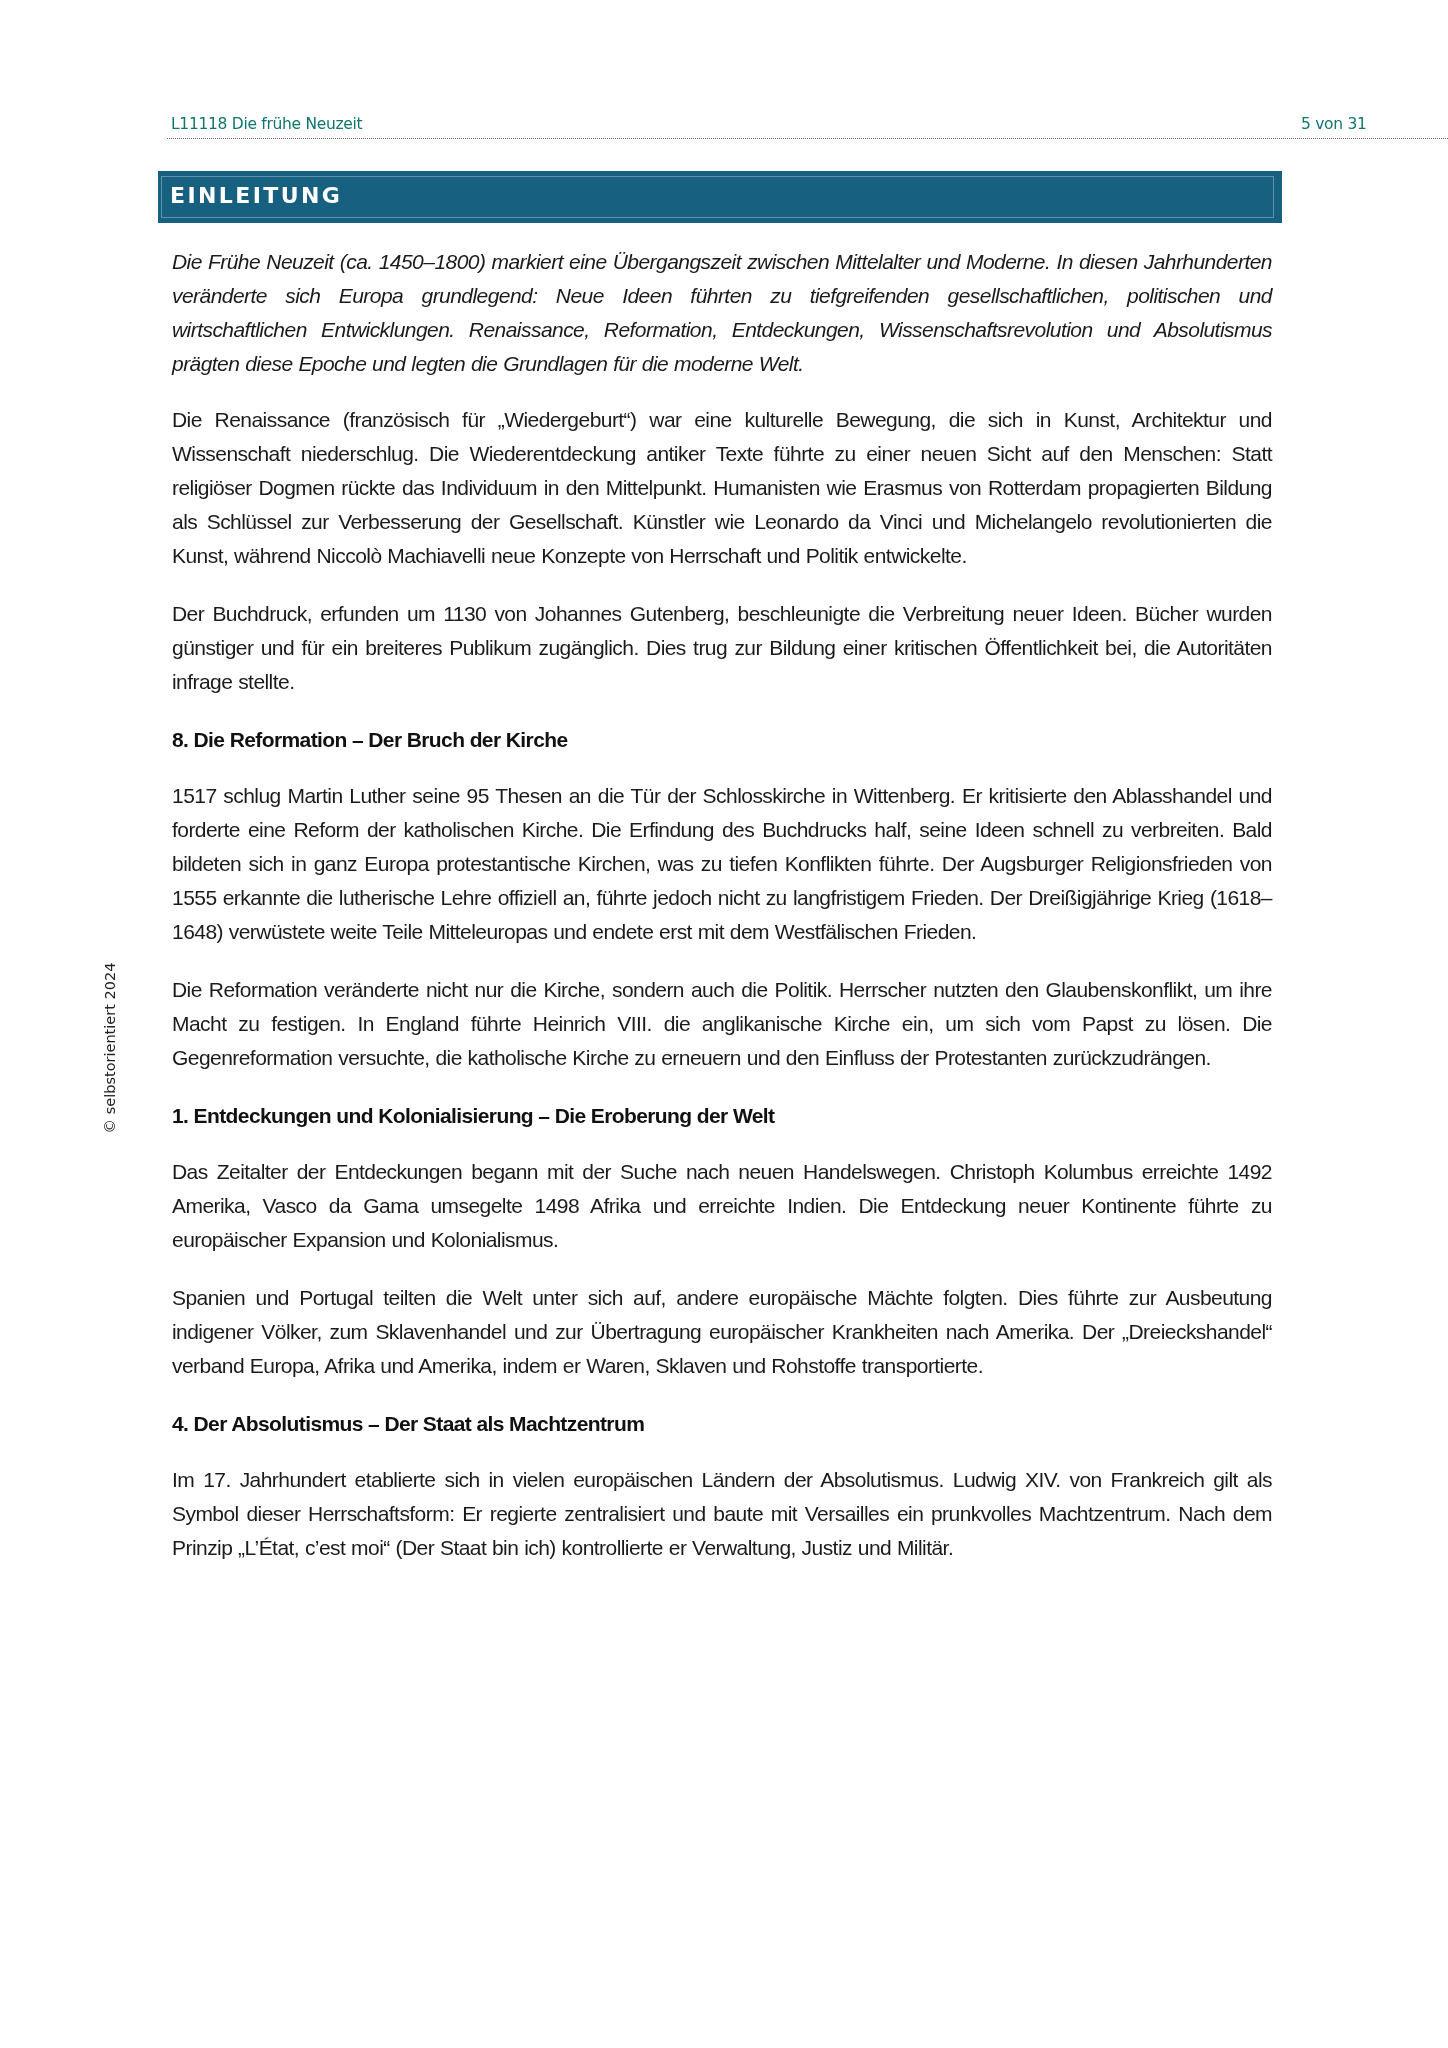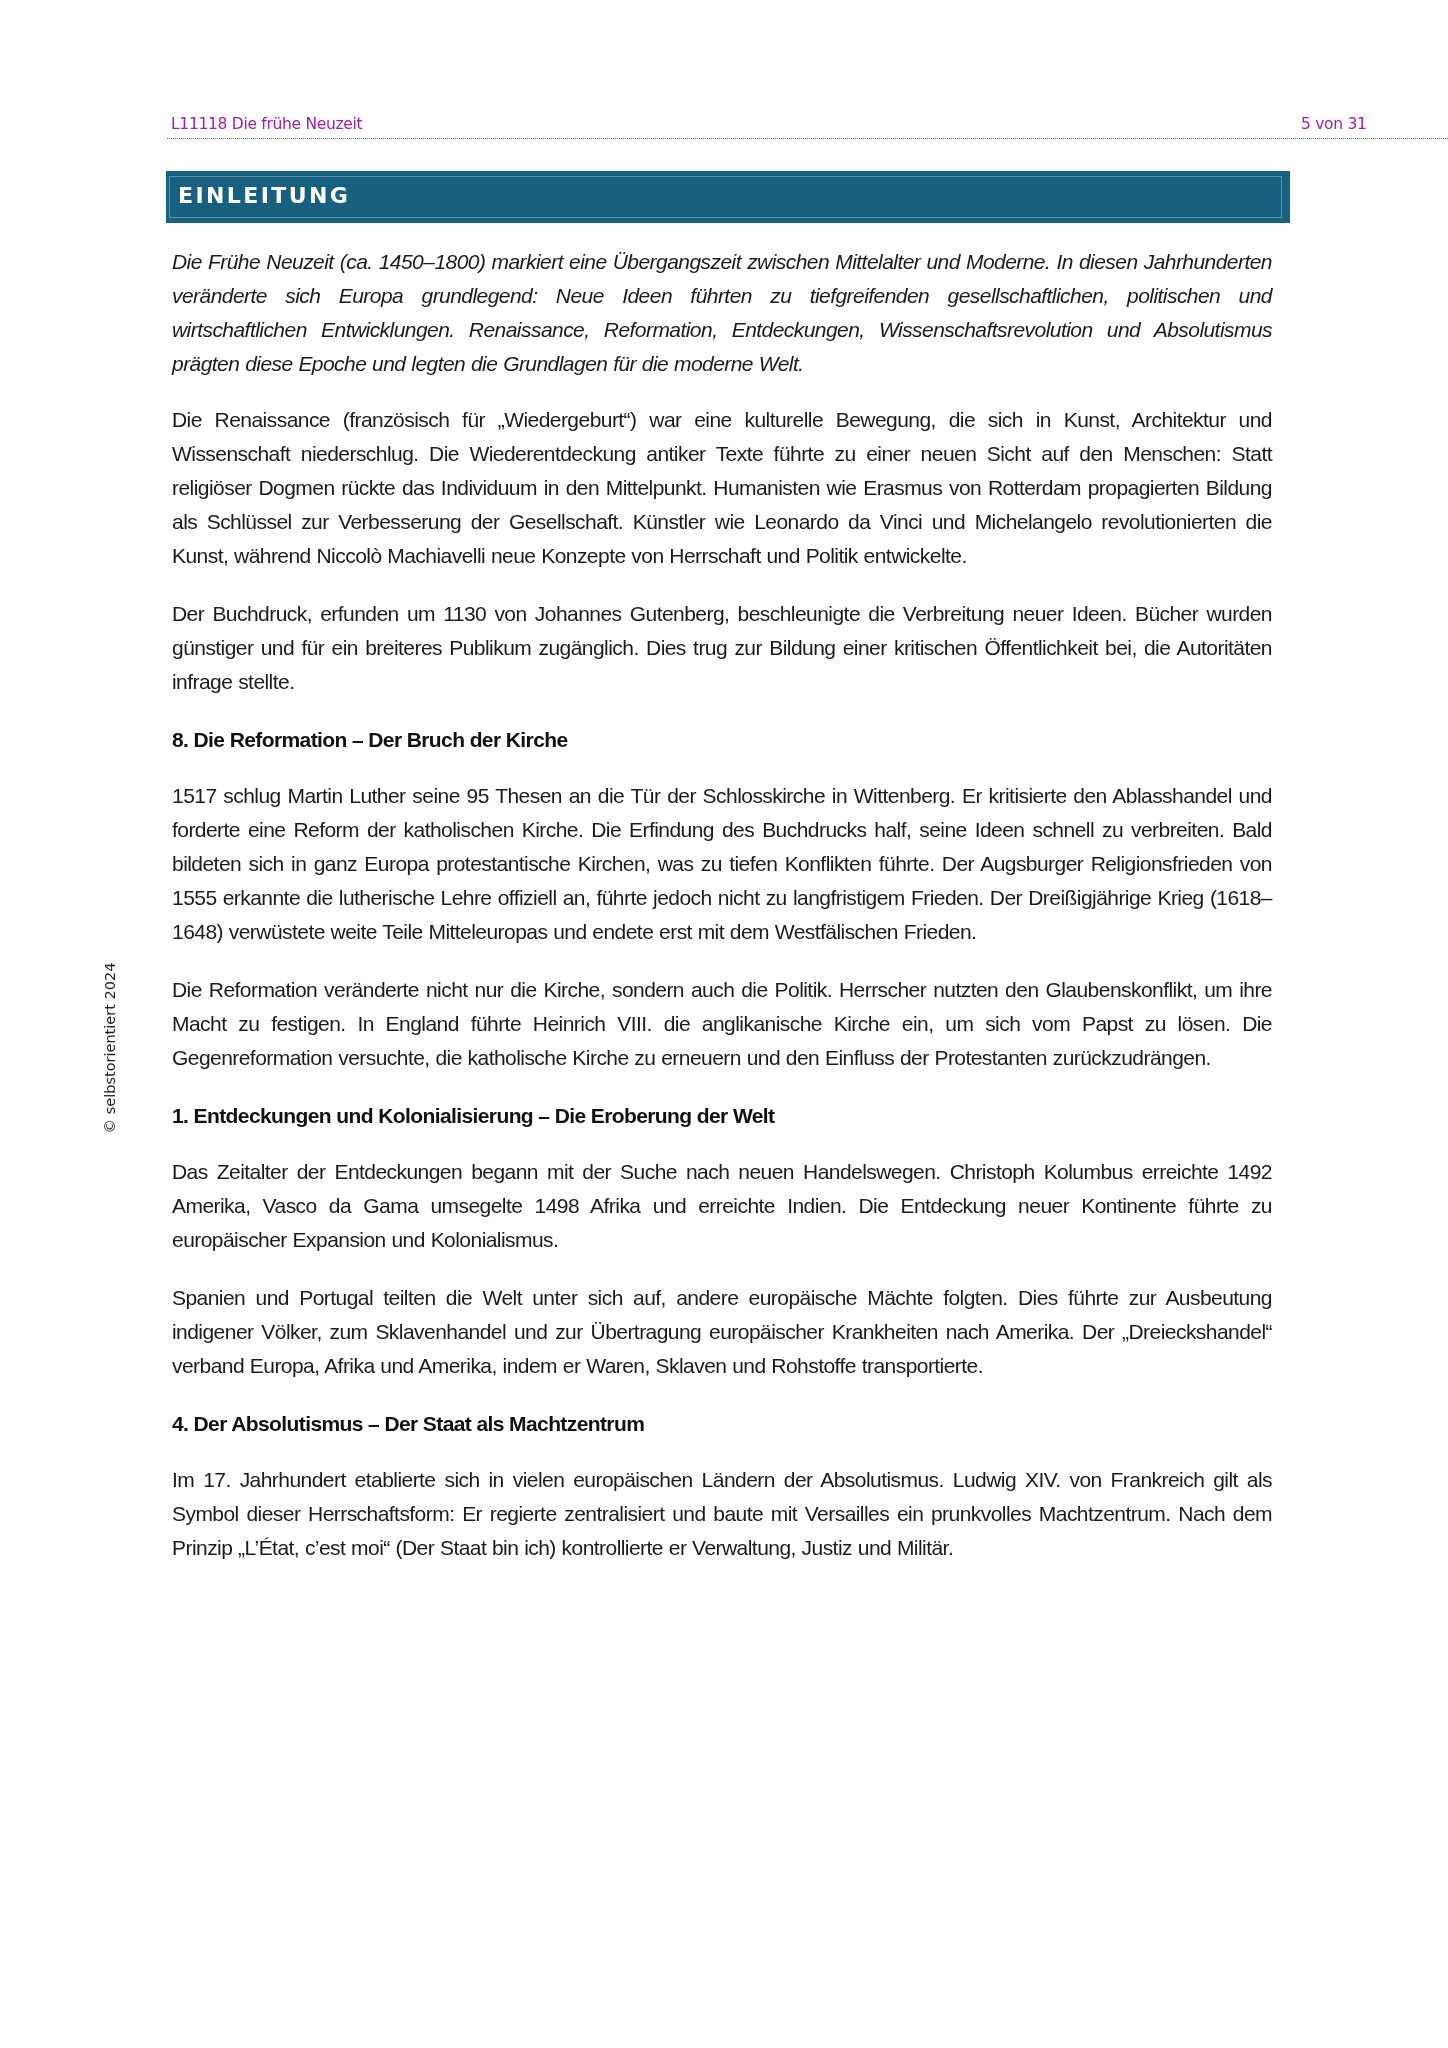--- a/index.html
+++ b/index.html
@@ -3,27 +3,27 @@
 <meta charset="utf-8">
 <style>
   html, body { margin: 0; padding: 0; background: #ffffff; }
   body {
     width: 1448px; height: 2048px; position: relative; overflow: hidden;
     font-family: "Liberation Sans", sans-serif; color: #1a1a1a;
   }
   .page-header {
     position: absolute; left: 167px; top: 112px; width: 1281px; height: 26px;
     border-bottom: 1px dotted #6b6b6b;
-    font-family: "DejaVu Sans", sans-serif; font-size: 15.5px; color: #a21caf;
+    font-family: "DejaVu Sans", sans-serif; font-size: 15.5px; color: #0f766e;
   }
   .page-header .doc-title { position: absolute; left: 4px; top: 3px; letter-spacing: -0.3px; }
   .page-header .page-no { position: absolute; left: 1134px; top: 3px; letter-spacing: -0.3px; }
 
   .banner {
-    position: absolute; left: 166px; top: 171px; width: 1124px; height: 52px;
+    position: absolute; left: 158px; top: 171px; width: 1124px; height: 52px;
     background: #18607f;
     box-sizing: border-box;
     padding-left: 34px;
   }
   .banner::before {
     content: ""; position: absolute; left: 3px; right: 8px; top: 5px; bottom: 5px;
     border-top: 1px solid #5f93aa; border-bottom: 1px solid #5f93aa;
     border-right: 1px solid #5f93aa; border-left: 1px solid #5f93aa;
     pointer-events: none;
   }

